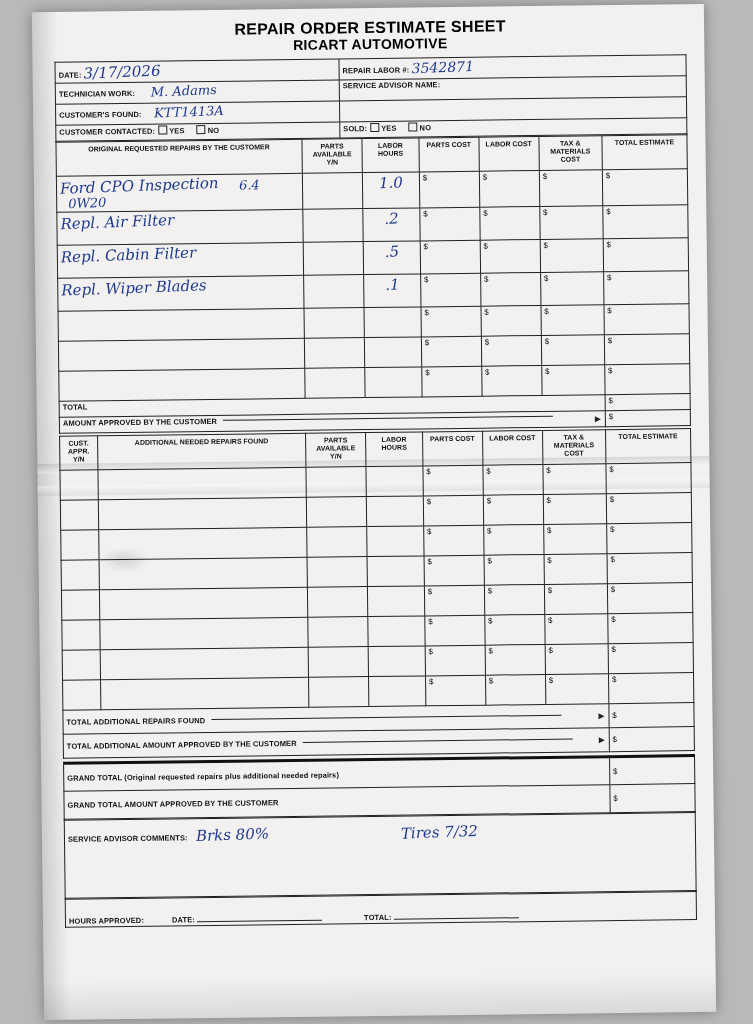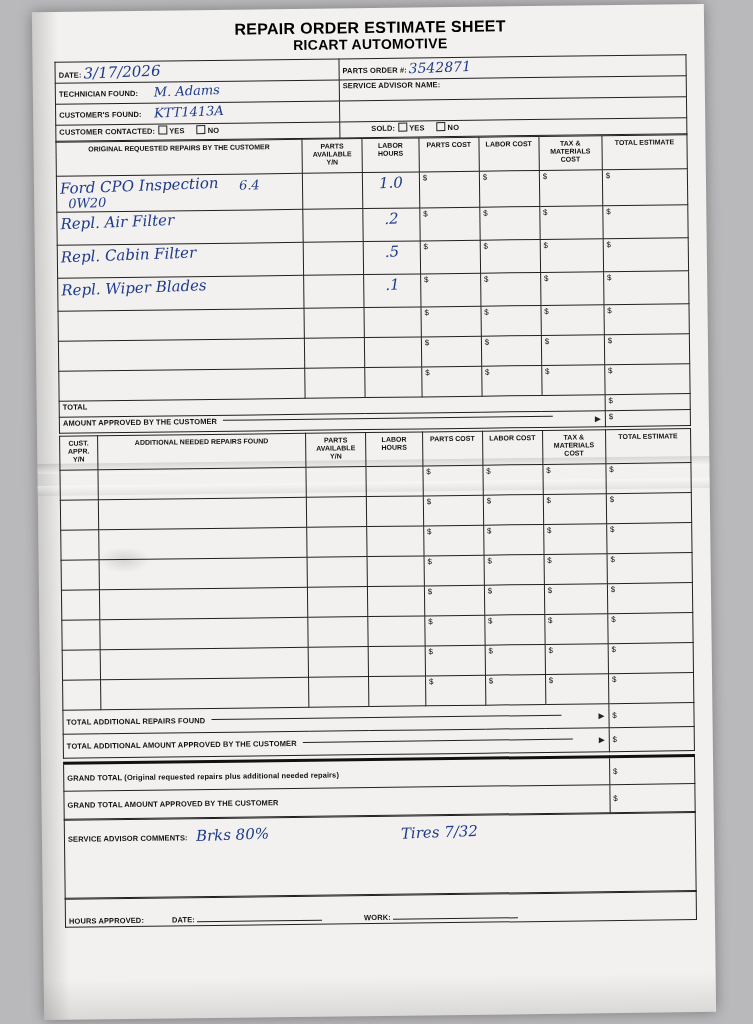--- a/index.html
+++ b/index.html
@@ -73,27 +73,27 @@
     </div>
 
     <table style="margin-top:6px;">
       <tbody>
           <tr style="height:21px;">
         <td style="width:45%;">
           <span class="lbl">DATE:</span>
           <span class="hw">3/17/2026</span>
         </td>
         <td style="width:55%;">
-          <span class="lbl">PARTS ORDER #:</span>
+          <span class="lbl">REPAIR LABOR #:</span>
           <span class="hw num">3542871</span>
         </td>
       </tr>
       <tr style="height:21px;">
         <td>
-          <span class="lbl">TECHNICIAN FOUND:</span>
+          <span class="lbl">TECHNICIAN WORK:</span>
           <span class="hw sm" style="margin-left:14px;">M. Adams</span>
         </td>
         <td>
           <span class="lbl">SERVICE ADVISOR NAME:</span>
           <span class="hw sm"></span>
         </td>
       </tr>
       <tr style="height:21px;">
         <td>
           <span class="lbl">CUSTOMER'S FOUND:</span>
@@ -101,21 +101,21 @@
         </td>
         <td></td>
       </tr>
       <tr style="height:16px;">
         <td>
           <span class="lbl">CUSTOMER CONTACTED:</span>
           <span class="chk"></span><span class="lbl">YES</span>
           <span class="chk" style="margin-left:10px;"></span><span class="lbl">NO</span>
         </td>
         <td>
-          <span class="lbl" style="margin-left:28px;">SOLD:</span>
+          <span class="lbl" style="">SOLD:</span>
           <span class="chk"></span><span class="lbl">YES</span>
           <span class="chk" style="margin-left:10px;"></span><span class="lbl">NO</span>
         </td>
       </tr>
     </tbody>
       </table>
 
     <table>
       <tbody>
           <tr class="hdr" style="height:34px;">
@@ -350,21 +350,21 @@
     </tbody>
       </table>
 
     <table>
       <tbody>
           <tr style="height:28px;">
         <td style="vertical-align:bottom;">
           <span class="lbl">HOURS APPROVED:</span>
           <span class="lbl" style="margin-left:26px;">DATE:</span>
           <span style="display:inline-block;border-bottom:1px solid #222;width:125px;"></span>
-          <span class="lbl" style="margin-left:40px;">WORK:</span>
+          <span class="lbl" style="margin-left:40px;">TOTAL:</span>
           <span style="display:inline-block;border-bottom:1px solid #222;width:125px;"></span>
         </td>
       </tr>
     </tbody>
       </table>
 
   </div>
 </div>
 
 </body></html>

